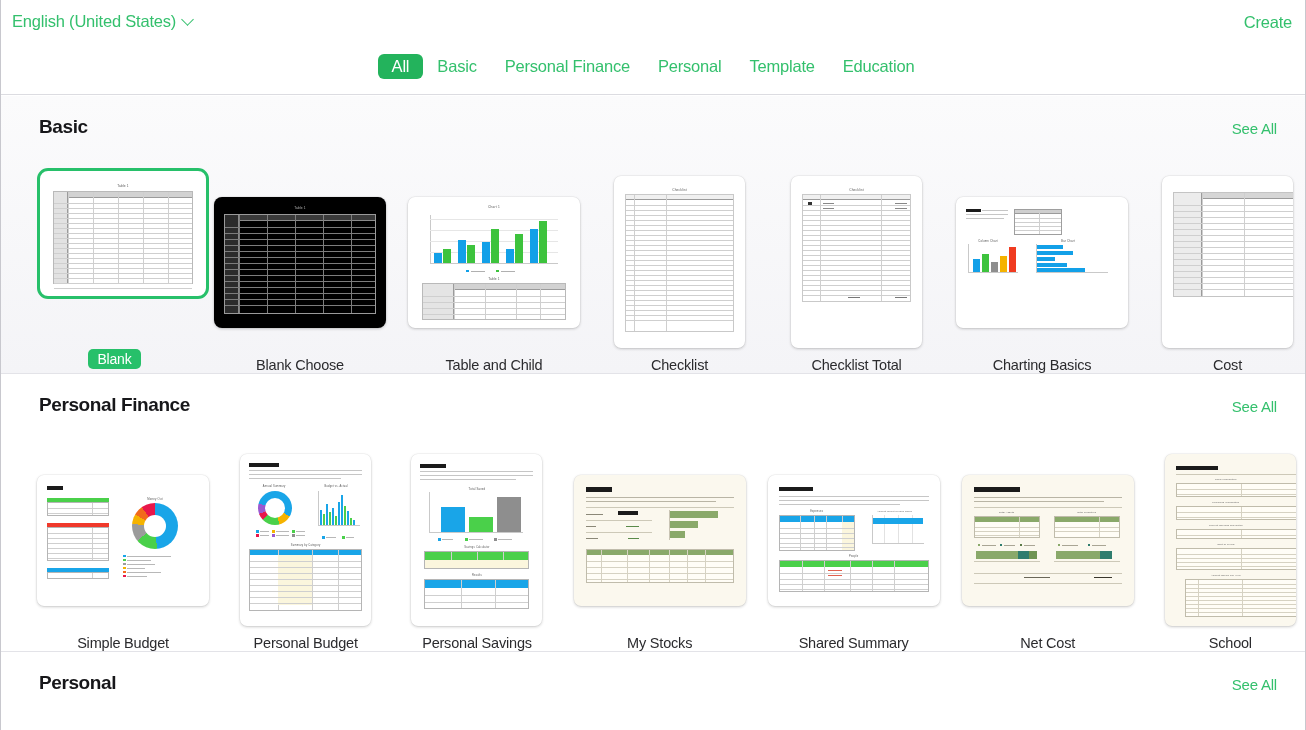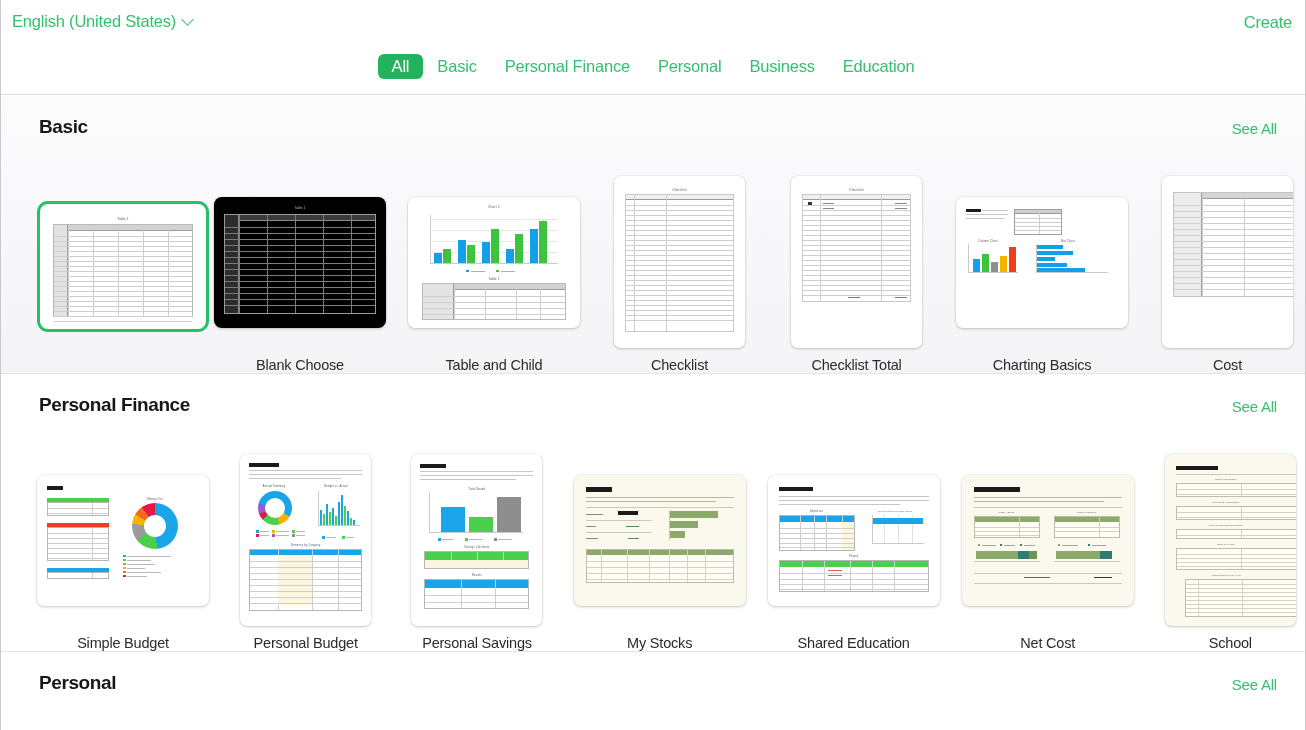--- a/index.html
+++ b/index.html
@@ -175,21 +175,21 @@
     <div class="lang-btn">
       <span>English (United States)</span>
       <span class="chev"></span>
     </div>
     <div class="create-btn">Create</div>
     <div class="tabs">
       <div class="tab active">All</div>
       <div class="tab">Basic</div>
       <div class="tab">Personal Finance</div>
       <div class="tab">Personal</div>
-      <div class="tab">Business</div>
+      <div class="tab">Template</div>
       <div class="tab">Education</div>
     </div>
   </div>
 
   <div class="content">
 
     <div class="section tinted">
       <div class="sec-head">
         <div class="sec-title">Basic</div>
         <div class="see-all">See All</div>
@@ -225,20 +225,23 @@
                     <div class="gl glh" style="top:71px;"></div>
                       <div class="gl glh" style="top:76px;"></div>
                     <div class="gl glh" style="top:81px;"></div>
                       <div class="gl glh" style="top:86px;"></div>
                     <div class="gl glh" style="top:91px;"></div>
                       <div class="gl glh" style="top:96px;"></div>
                   </div>
                 </div>
               </div>
             </div>
+          </div>
+          <div class="cap-center">
+            <span class="caption pill">Blank</span>
           </div>
         </div>
 
         <div class="card">
           <div class="thumb-wrap">
             <div class="thumb land black">
               <div class="mini black">
                 <div class="mtitle" style="top:9px; color:#bbb;">Table 1</div>
                 <div class="grid" style="left:10px; top:17px; right:10px; bottom:14px;">
                   <div class="hdr"></div>
@@ -706,21 +709,21 @@
                   <div class="gl glh" style="top:12px;"></div>
                     <div class="gl glh" style="top:18px;"></div>
                   <div class="gl glh" style="top:23px;"></div>
                     <div class="gl glh" style="top:28px;"></div>
                   <div class="txtline" style="left:48px; top:9px; width:14px; background:#e0604e;"></div>
                   <div class="txtline" style="left:48px; top:14px; width:14px; background:#e0604e;"></div>
                 </div>
               </div>
             </div>
           </div>
-          <div class="caption">Shared Education</div>
+          <div class="caption">Shared Summary</div>
         </div>
 
         <div class="card">
           <div class="thumb-wrap">
             <div class="thumb land cream">
               <div class="mini">
                 <div class="blk" style="left:12px; top:12px; width:46px; height:5px; background:#1b1b1b;"></div>
                 <div class="txtline" style="left:12px; top:22px; right:12px; background:#b9b5a5;"></div>
                 <div class="txtline" style="left:12px; top:26px; right:30px; background:#b9b5a5;"></div>
                 <div class="ax" style="left:12px; top:32px; right:12px; height:.5px; background:#cdc9b8;"></div>

